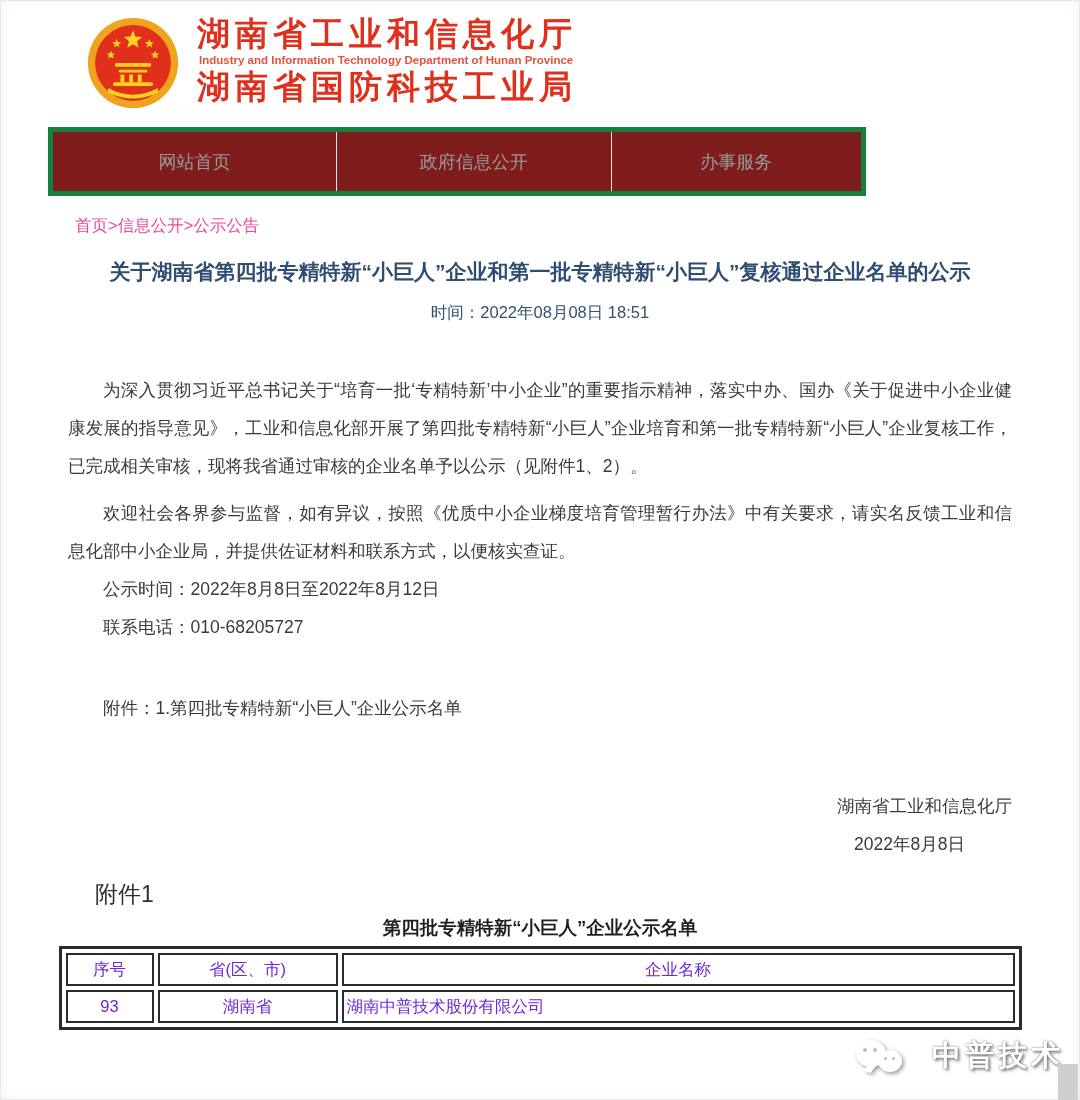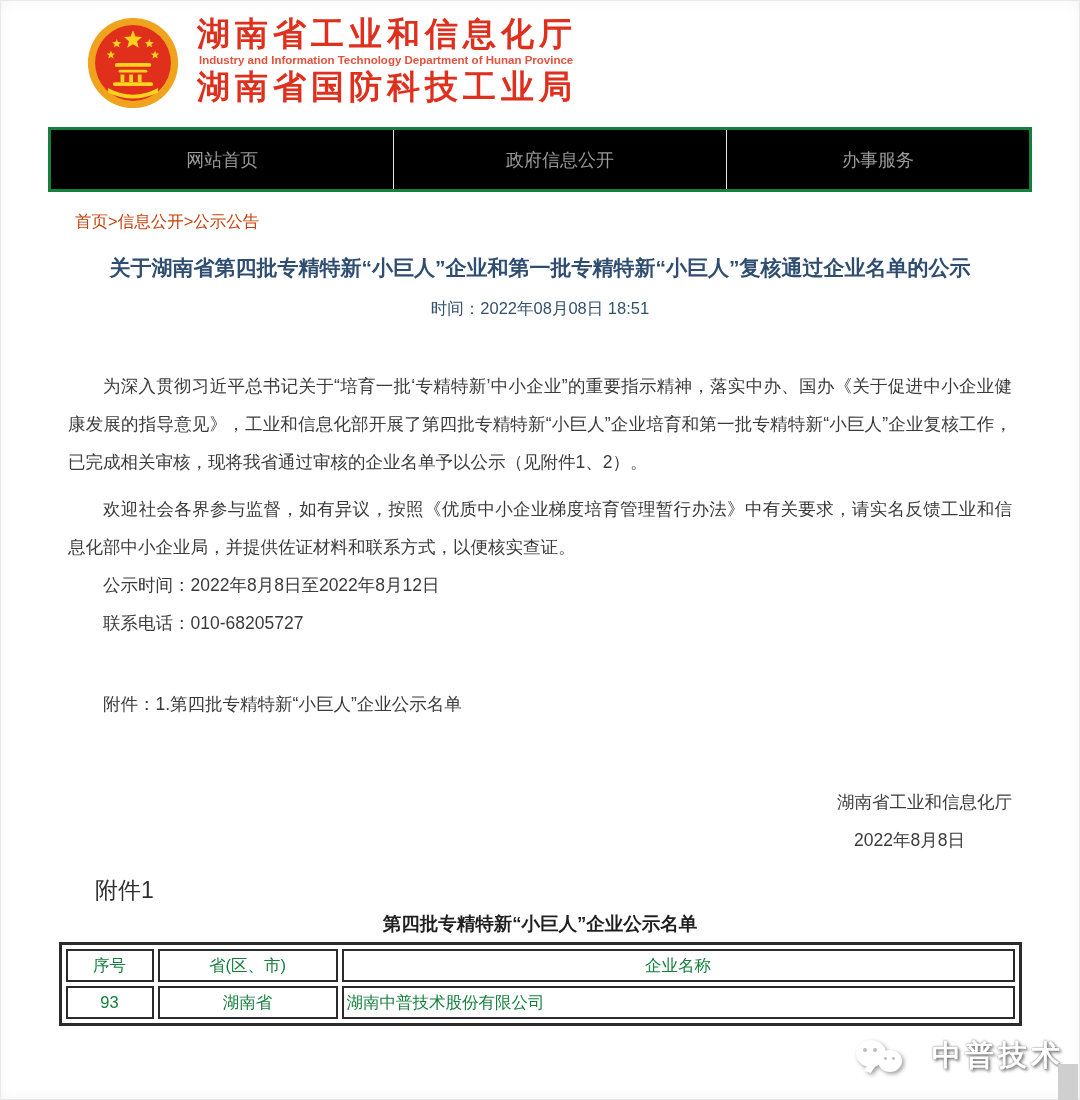--- a/index.html
+++ b/index.html
@@ -12,36 +12,36 @@
   }
 
   
   .site-header { padding:14px 0 0 85px; height:127px; }
   .emblem { float:left; width:96px; height:98px; }
   .header-text { margin-left:112px; padding-top:2px; }
   .org-title { color:#de301d; font-size:33px; font-weight:bold; letter-spacing:5px; line-height:36px; }
   .org-en { color:#e2523d; font-size:11.5px; line-height:15px; margin:1px 0 1px 2px; font-weight:bold; }
 
   
-  .nav { margin:0 48px; width:984px; border:3px solid #15803d; background:#000000; }
+  .nav { margin:0 48px; width:818px; border:5px solid #15803d; background:#7f1d1d; }
   .nav-row { display:flex; height:59px; }
   .nav-row + .nav-row { border-top:1px solid #e9e9e9; }
   .nav-item {
     display:flex; align-items:center; justify-content:center;
     color:#9a9a9a; font-size:18px; cursor:pointer;
   }
   .nav-item + .nav-item { border-left:1px solid #e9e9e9; }
   .nr1 .nav-item:nth-child(1){ width:35%; }
   .nr1 .nav-item:nth-child(2){ width:34%; }
   .nr1 .nav-item:nth-child(3){ width:31%; }
   .nr2 .nav-item:nth-child(1){ width:53%; }
   .nr2 .nav-item:nth-child(2){ width:47%; }
 
   
-  .breadcrumb { margin:0 48px; padding:19px 0 10px 27px; font-size:16.5px; color:#c2410c; }
+  .breadcrumb { margin:0 48px; padding:19px 0 10px 27px; font-size:16.5px; color:#ec4899; }
 
   
   .article-title {
     margin:10px 58px 0; text-align:center;
     color:#2e4d70; font-size:21px; font-weight:bold; line-height:30px;
   }
   .article-time { margin-top:15px; text-align:center; color:#33506e; font-size:16.5px; }
 
   .body-text { margin:47px 68px 0; color:#3a3a3a; font-size:17.5px; line-height:38px; text-align:justify; }
   .body-text p.para { text-indent:2em; }
@@ -58,21 +58,21 @@
 
   
   .table-title { margin-top:6px; text-align:center; color:#1f1f1f; font-size:18.5px; font-weight:bold; line-height:26px; }
   .list-table {
     margin:5px auto 0; width:963px;
     border-collapse:separate; border-spacing:4px;
     border:3px solid #2b2b2b; background:#fff;
   }
   .list-table td {
     border:2px solid #2b2b2b; height:33px;
-    font-size:16.5px; color:#15803d; text-align:center; vertical-align:middle;
+    font-size:16.5px; color:#6d28d9; text-align:center; vertical-align:middle;
     background:#fff;
   }
   .list-table .col-no { width:88px; }
   .list-table .col-prov { width:180px; }
   .list-table td.cell-company { text-align:left; padding-left:3px; }
 
   
   .watermark {
     position:absolute; top:1036px; left:856px;
     display:flex; align-items:flex-start; gap:24px; pointer-events:none;

